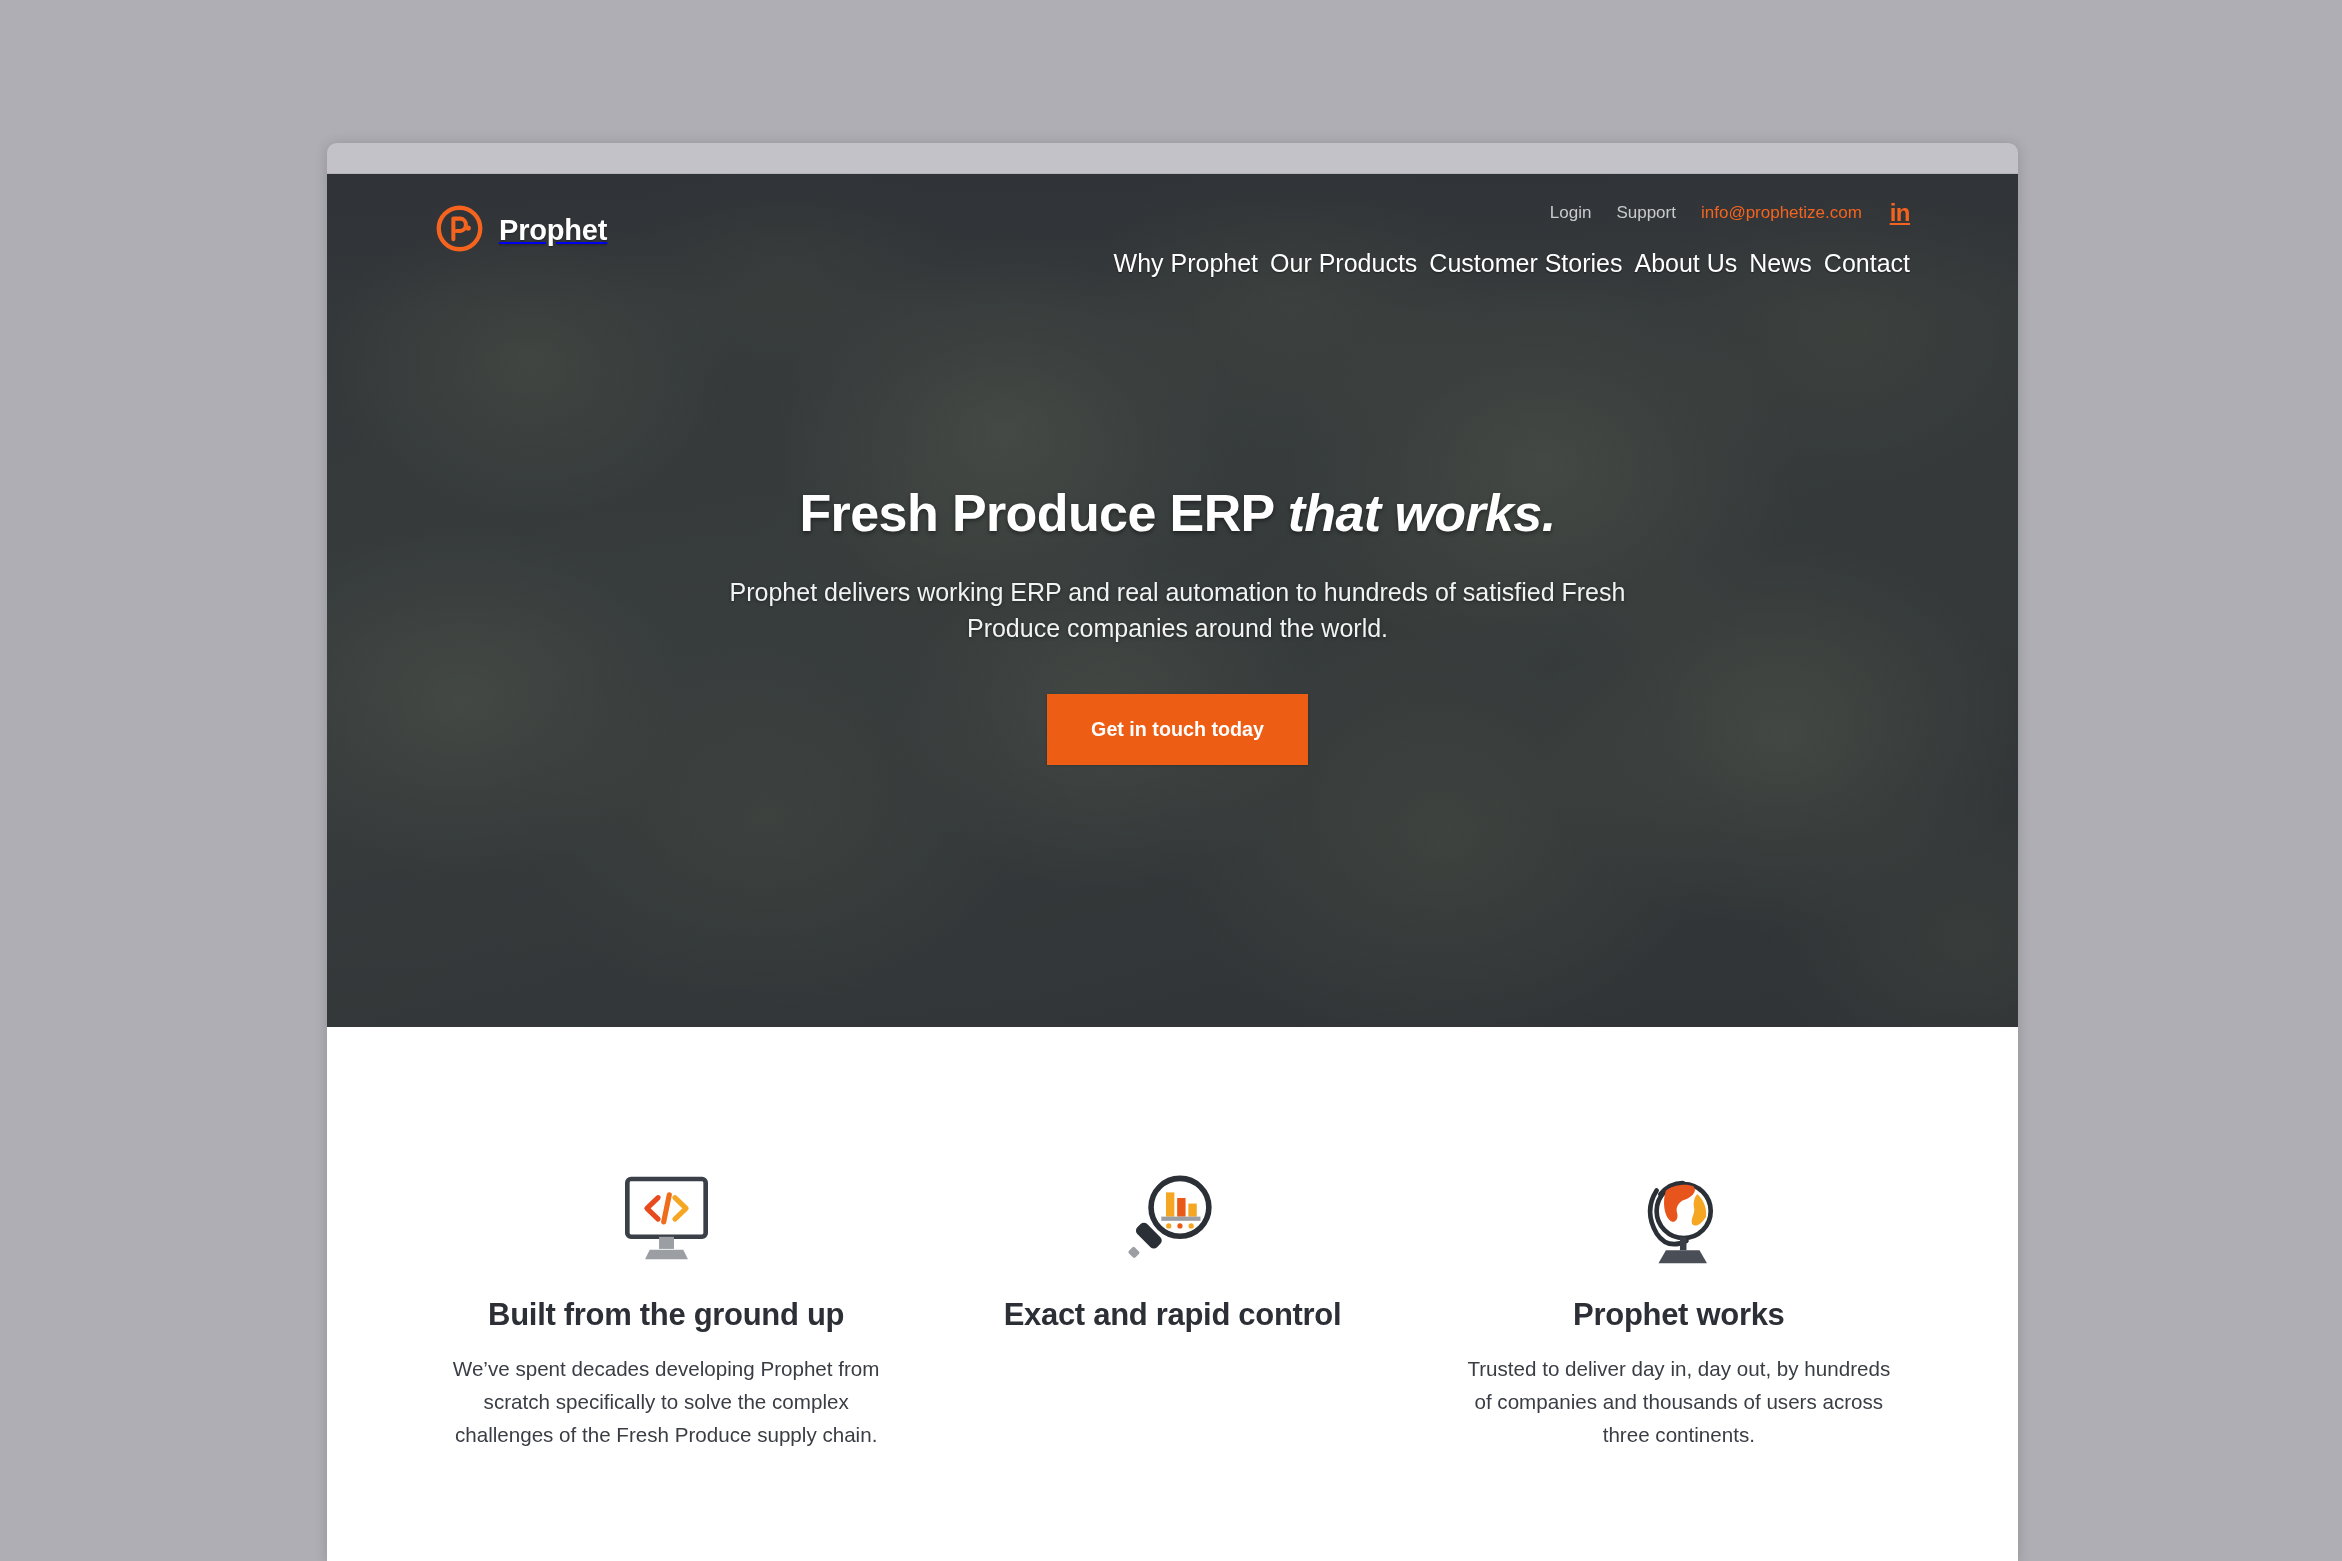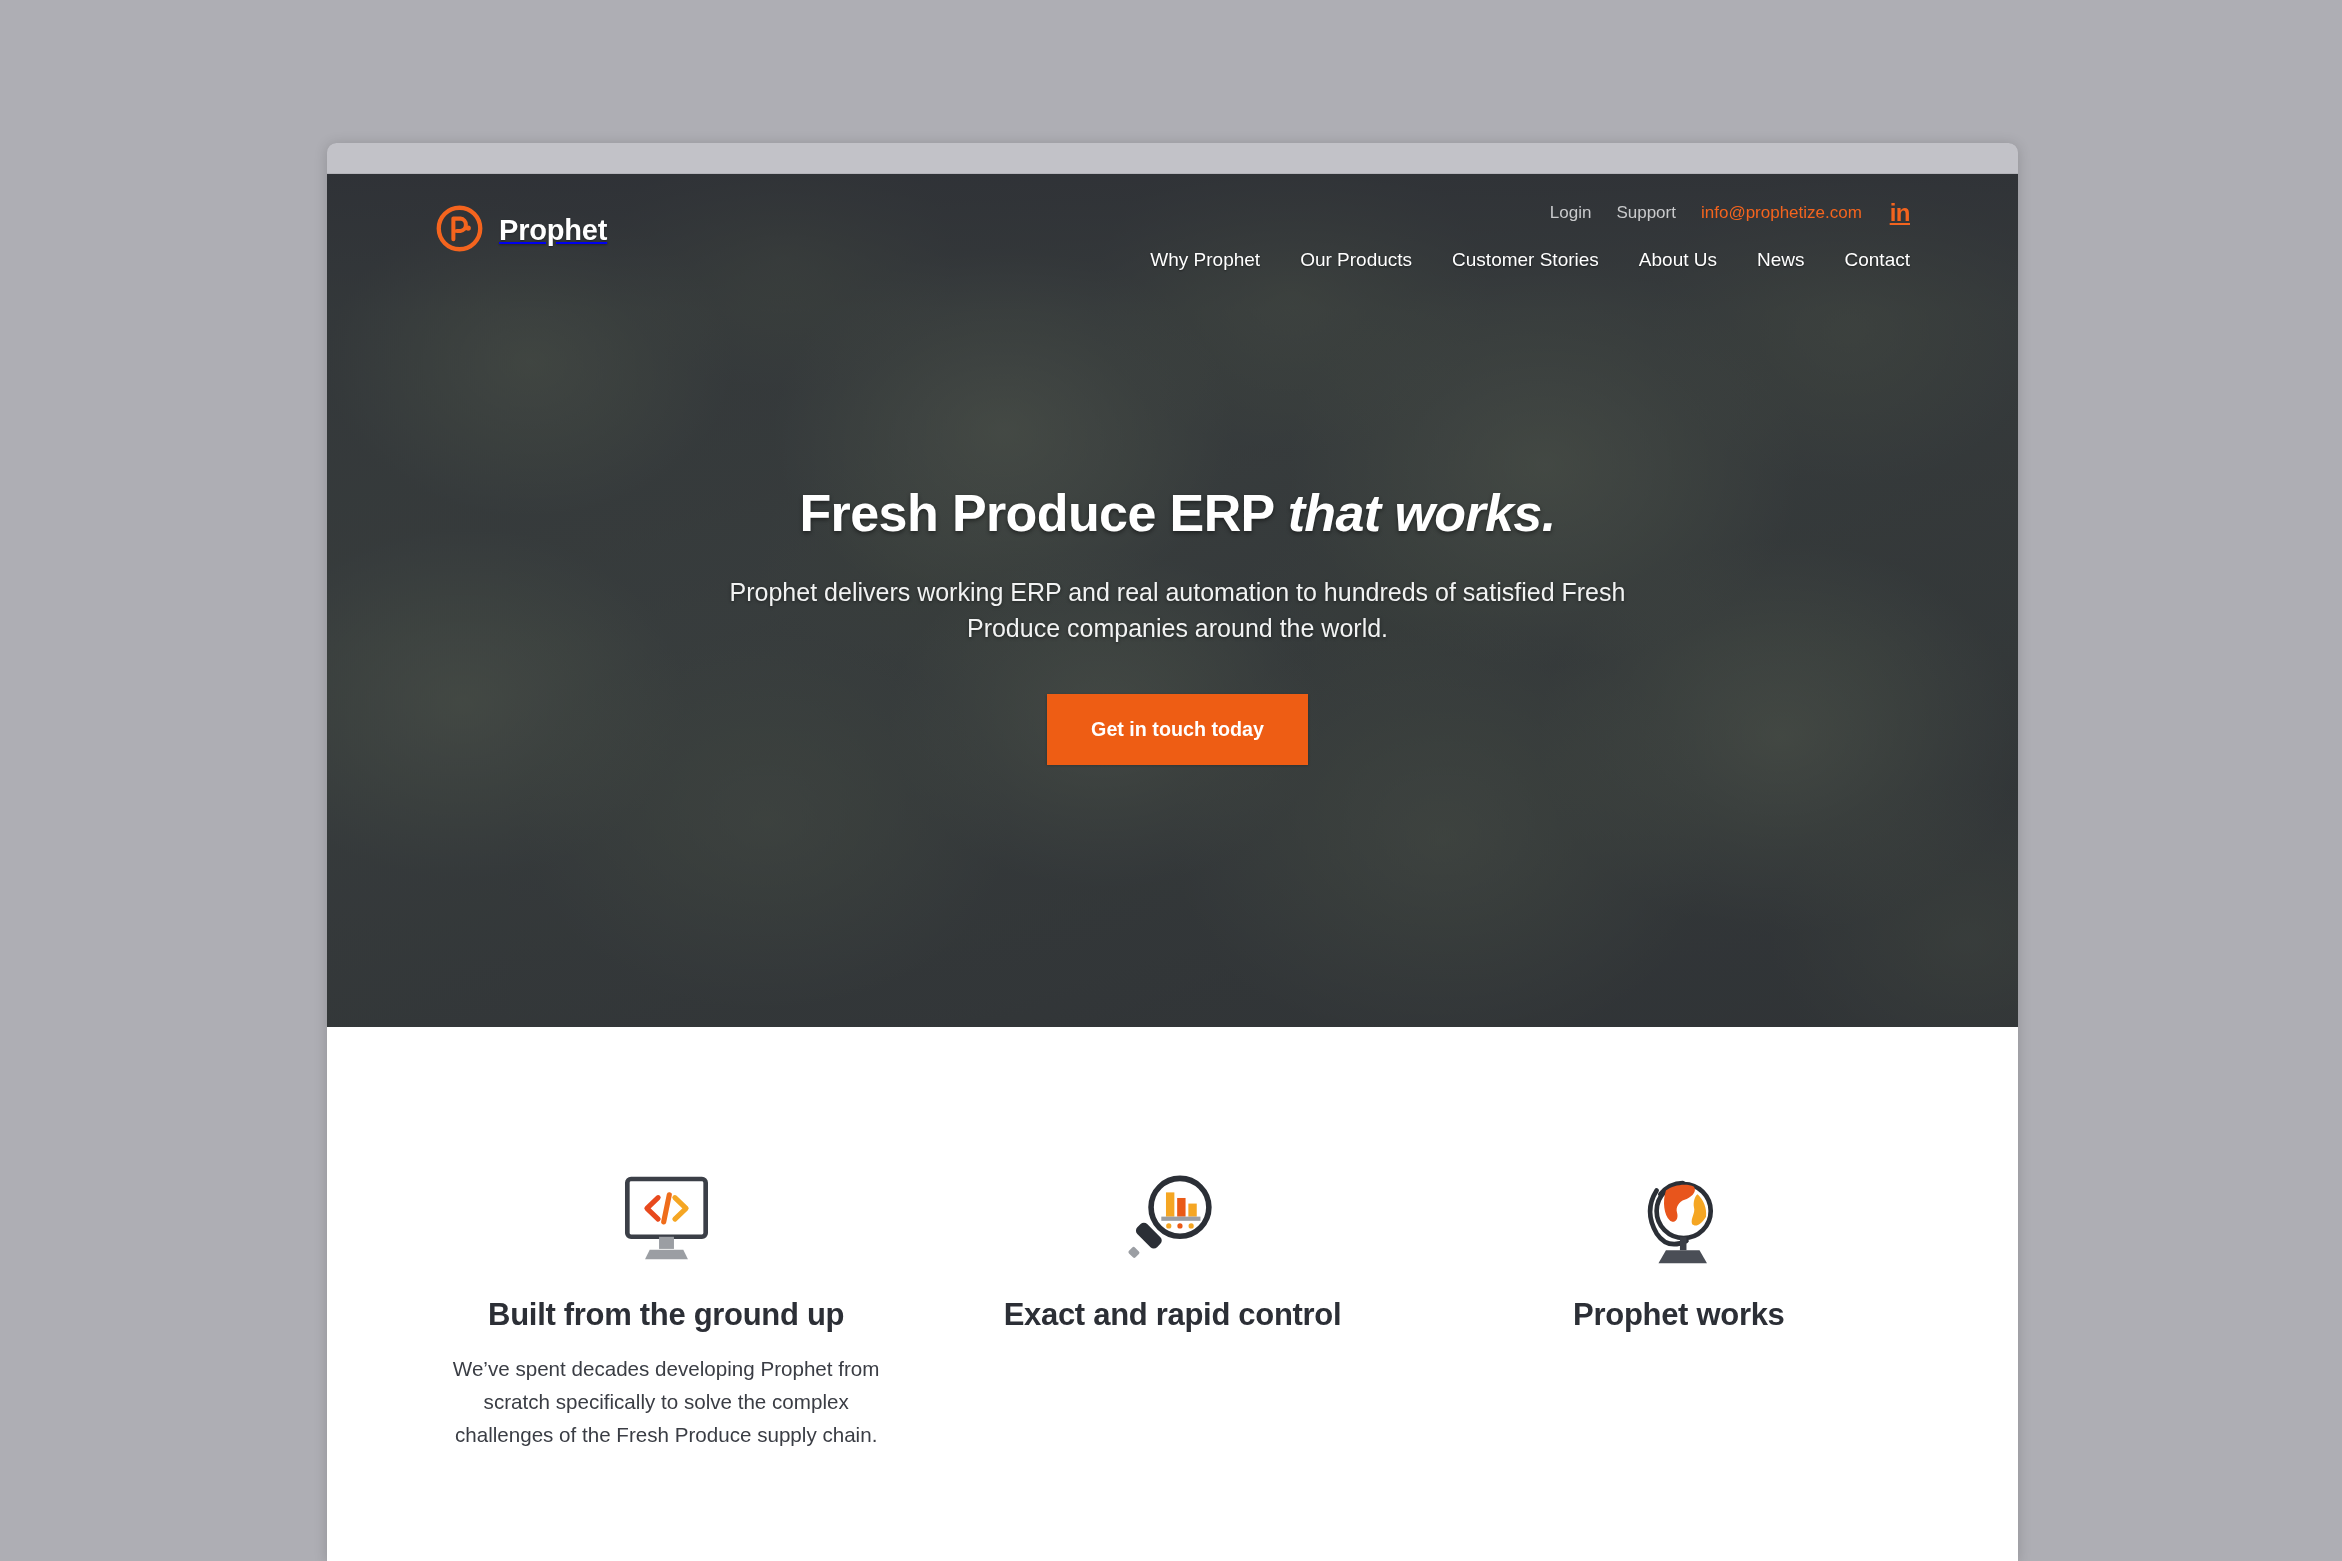--- a/index.html
+++ b/index.html
@@ -89,22 +89,22 @@
     font-size:17px;
   }
   .util-link{ color:#c9cacc; text-decoration:none; }
   #utility-email{ color:#f4641e; text-decoration:none; font-weight:500; }
   #linkedin-icon{
     color:#f4641e; font-size:24px; font-weight:bold;
     line-height:1; letter-spacing:-0.5px; margin-left:2.8px;
   }
   #main-nav{
     position:absolute; right:108px; top:75px;
-    display:flex; align-items:center; gap:40px;
-    font-size:19px;
+    display:flex; align-items:center; gap:12px;
+    font-size:25px;
     text-align:center;
   }
   .nav-link{
     color:#ffffff; text-decoration:none;
     text-shadow:0 0.9px 1.9px rgba(0,0,0,.45);
   }
 
   
   #hero-copy{
     position:absolute; left:10px; right:0; top:309px;
@@ -254,19 +254,20 @@
             <circle cx="55" cy="44" r="29" fill="#ffffff" stroke="#2b2f36" stroke-width="5"></circle>
             <path d="M30 26 Q40 14 54 14" fill="none" stroke="#2b2f36" stroke-width="5" stroke-linecap="round"></path>
             <path d="M26 22 Q12 44 26 68 Q38 86 58 76" fill="none" stroke="#2b2f36" stroke-width="5" stroke-linecap="round"></path>
             <path d="M36 22 C44 16 58 14 66 18 C70 24 62 30 56 32 C50 34 46 40 48 46 C50 54 44 58 40 54 C34 48 32 34 36 22 Z" fill="#e8551c"></path>
             <path d="M70 26 C76 32 80 40 79 50 C74 58 68 62 64 58 C62 52 68 46 66 40 C65 34 67 28 70 26 Z" fill="#f5a623"></path>
             <rect x="51" y="72" width="7" height="14" fill="#3b3f47"></rect>
             <path d="M28 100 L80 100 L72 86 L36 86 Z" fill="#4a4e56"></path>
           </svg>
         </div>
         <h3 class="feature-title">Prophet works</h3>
+        <p class="feature-text">Trusted to deliver day in, day out, by hundreds of companies and thousands of users across three continents.</p>
       </div>
 
     </section>
 
   </div>
 </div>
 
 
 </body></html>

